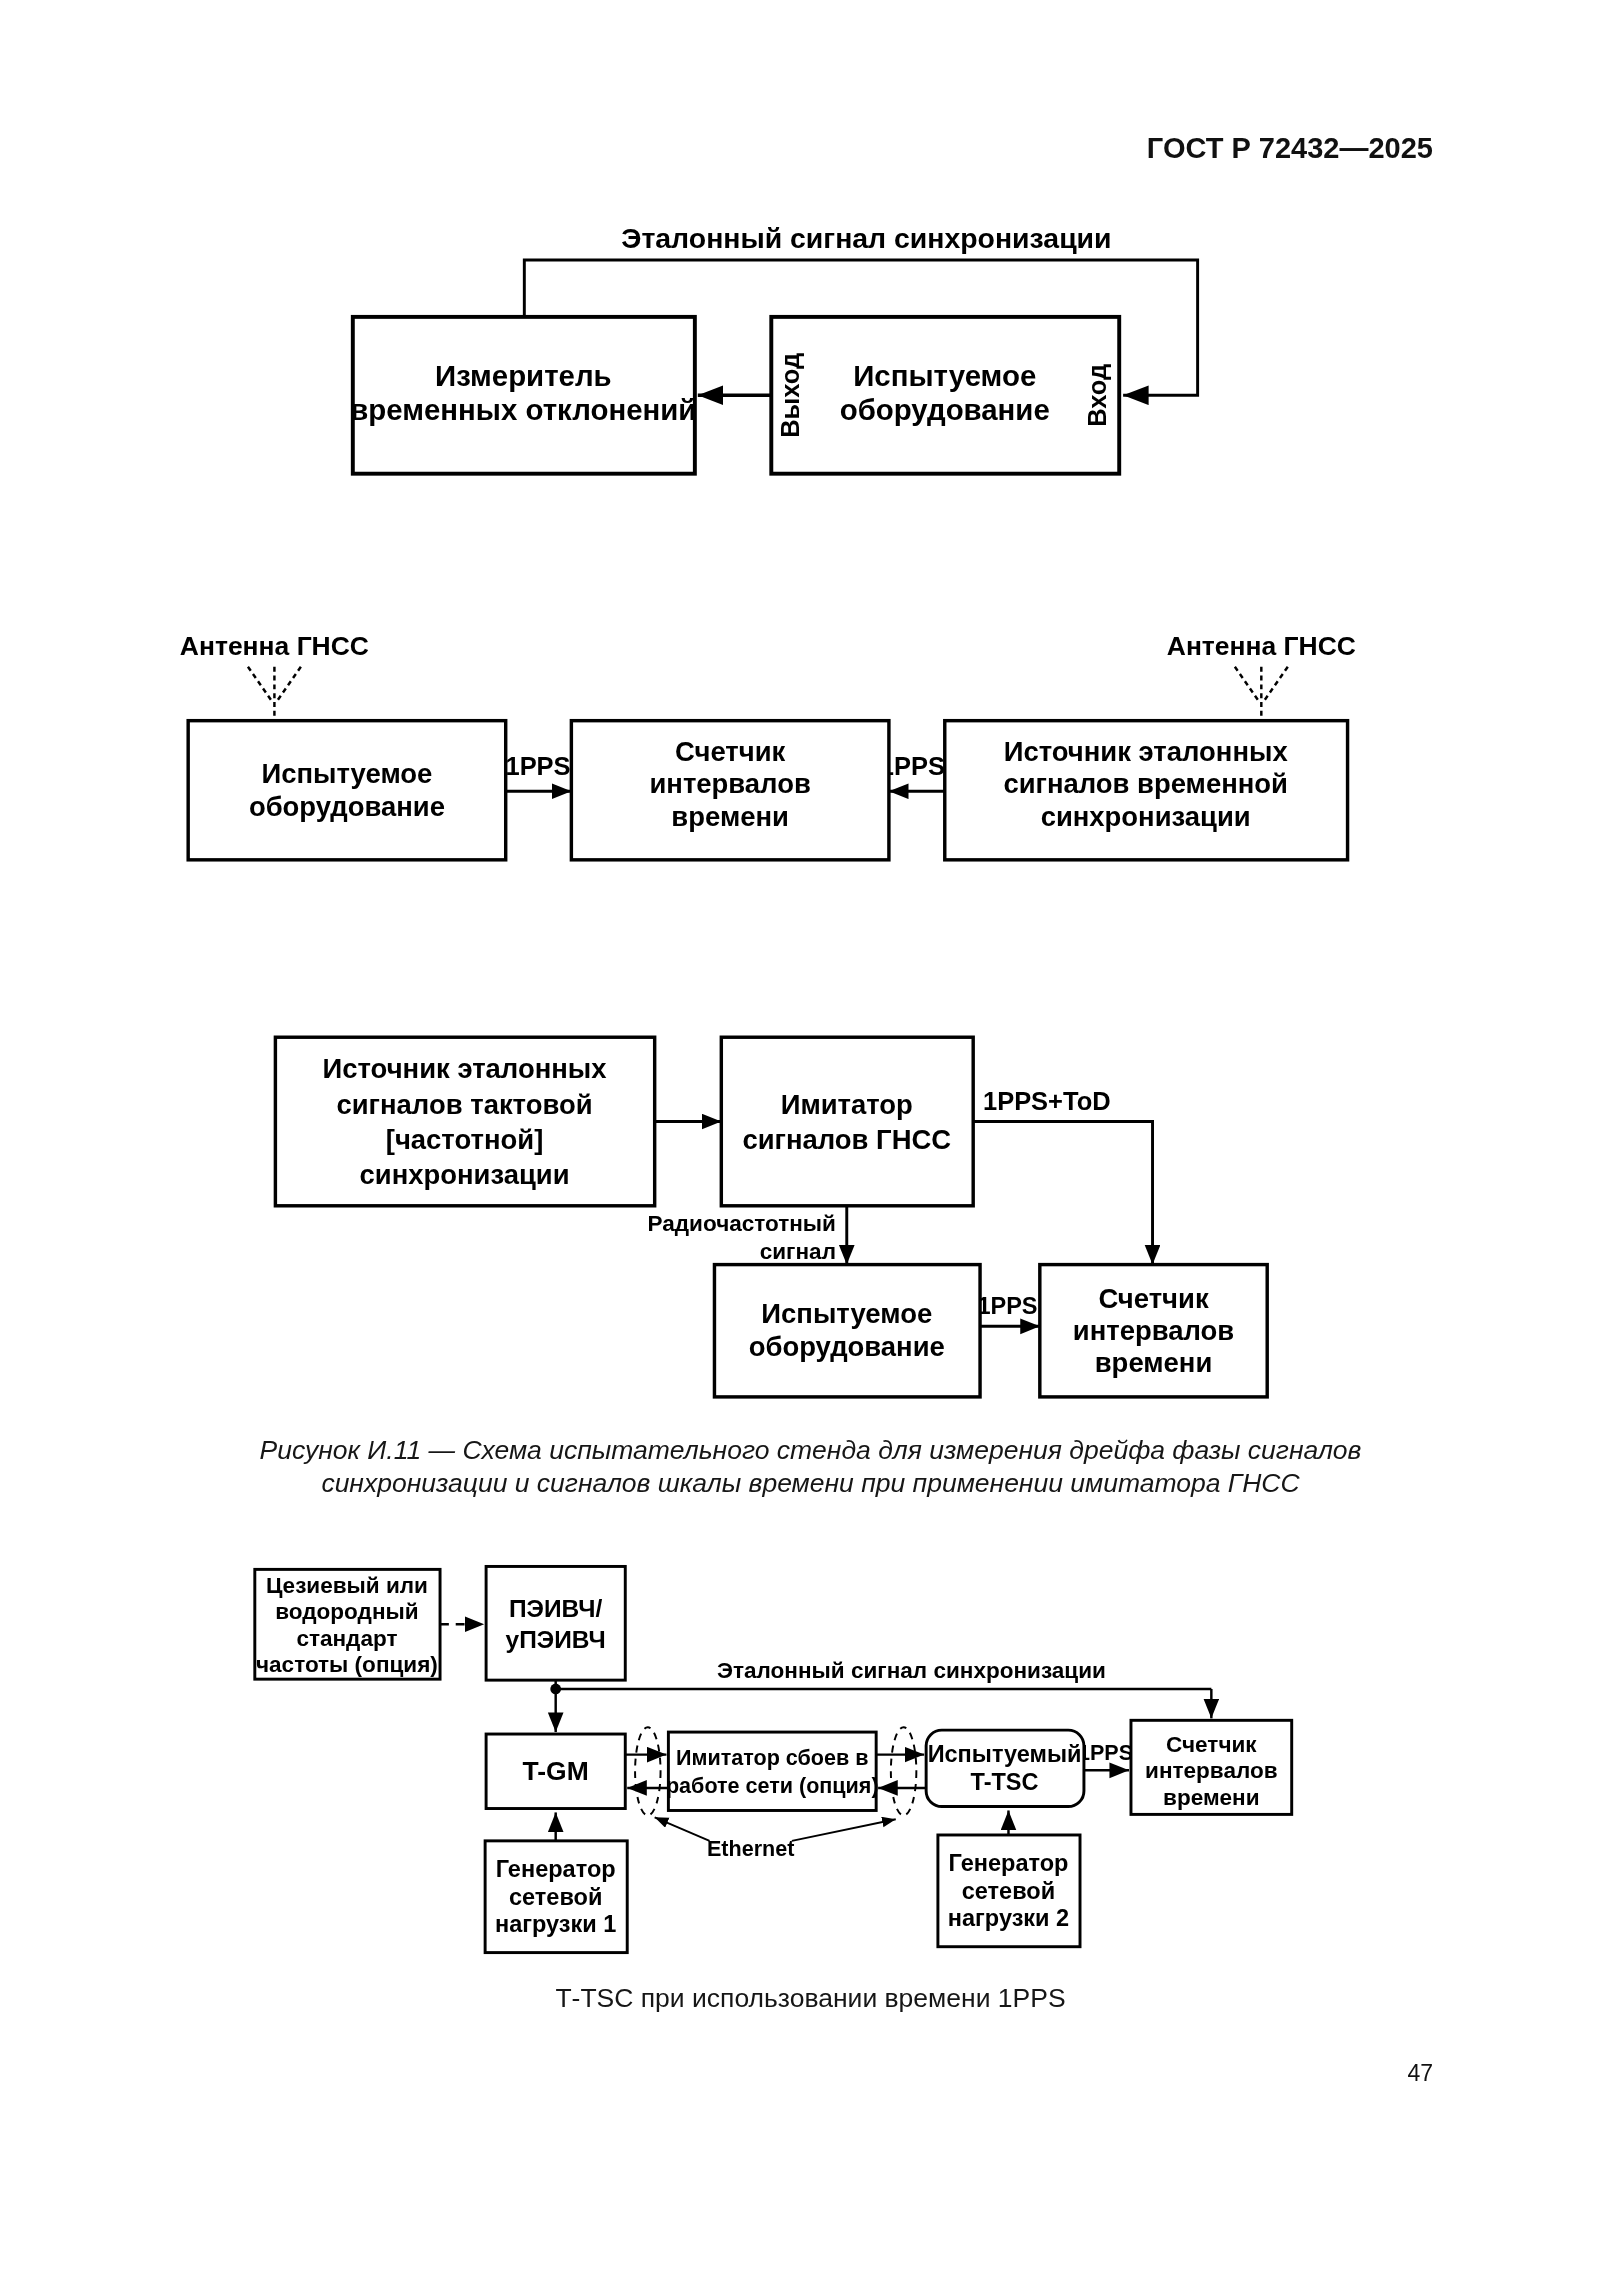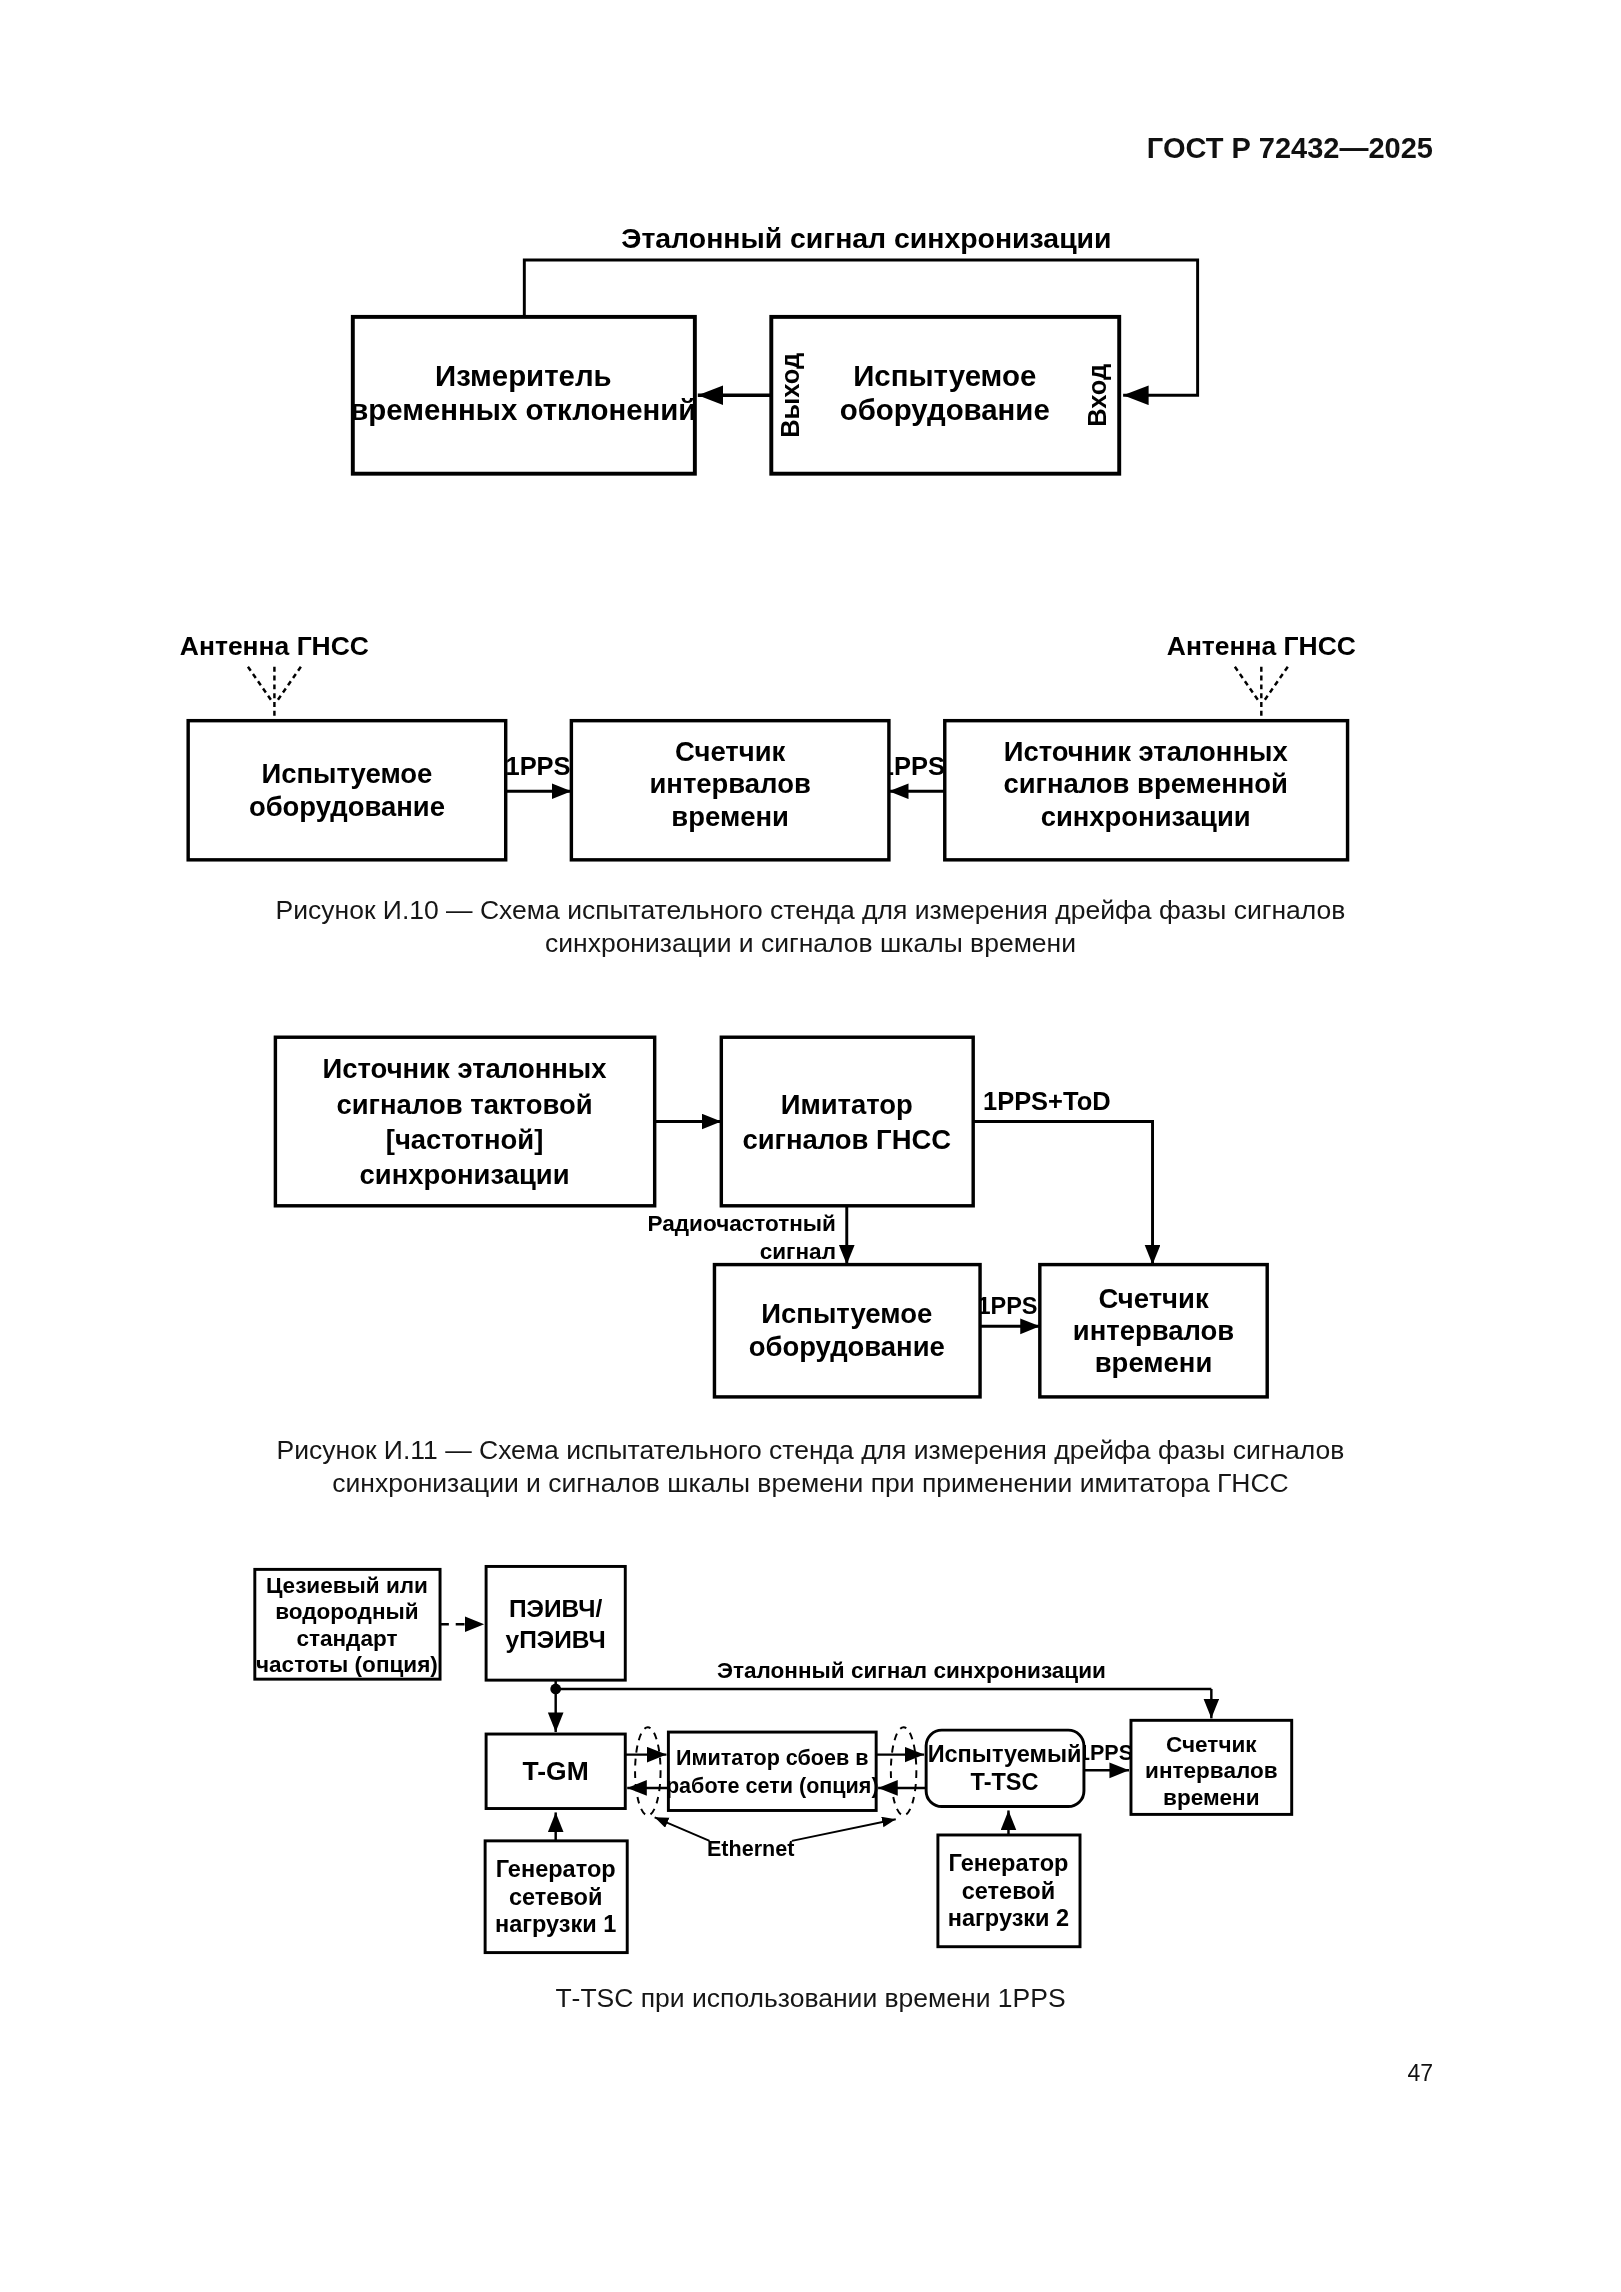--- a/index.html
+++ b/index.html
@@ -19,21 +19,21 @@
   .pagenum{
     position:absolute;top:2060px;right:188px;
     font-size:23px;color:#111;
   }
   .caption{
     position:absolute;left:26.5px;width:1568px;
     text-align:center;font-size:26.5px;line-height:33px;color:#161616;
   }
   .cap9{top:505px;}
   .cap10{top:894px;}
-  .cap11{top:1434px;}
+  .cap11{top:1434px;font-style:italic;}
   .cap12{top:1982px;}
   svg.diagram{position:absolute;left:0;top:0;}
   svg text{
     font-family:"Liberation Sans", sans-serif;
     fill:#000;
   }
   .bt{font-weight:bold;}
   .box{fill:#ffffff;stroke:#000;}
   .ln{stroke:#000;fill:none;}
 </style>
@@ -200,24 +200,20 @@
       <text class="bt" x="567" y="1971" font-size="24" text-anchor="middle">нагрузки 1</text>
 
       <rect class="box" x="957" y="1872" width="145" height="114" stroke-width="3"></rect>
       <text class="bt" x="1029" y="1909" font-size="24" text-anchor="middle">Генератор</text>
       <text class="bt" x="1029" y="1937" font-size="24" text-anchor="middle">сетевой</text>
       <text class="bt" x="1029" y="1965" font-size="24" text-anchor="middle">нагрузки 2</text>
     </g>
   </svg>
 
 
-  <div class="caption cap10">
-    <div>Рисунок И.10 — Схема испытательного стенда для измерения дрейфа фазы сигналов</div>
-    <div>синхронизации и сигналов шкалы времени</div>
-  </div>
 
   <div class="caption cap11">
     <div>Рисунок И.11 — Схема испытательного стенда для измерения дрейфа фазы сигналов</div>
     <div>синхронизации и сигналов шкалы времени при применении имитатора ГНСС</div>
   </div>
 
   <div class="caption cap12">
     <div>Т-TSC при использовании времени 1PPS</div>
   </div>
 

